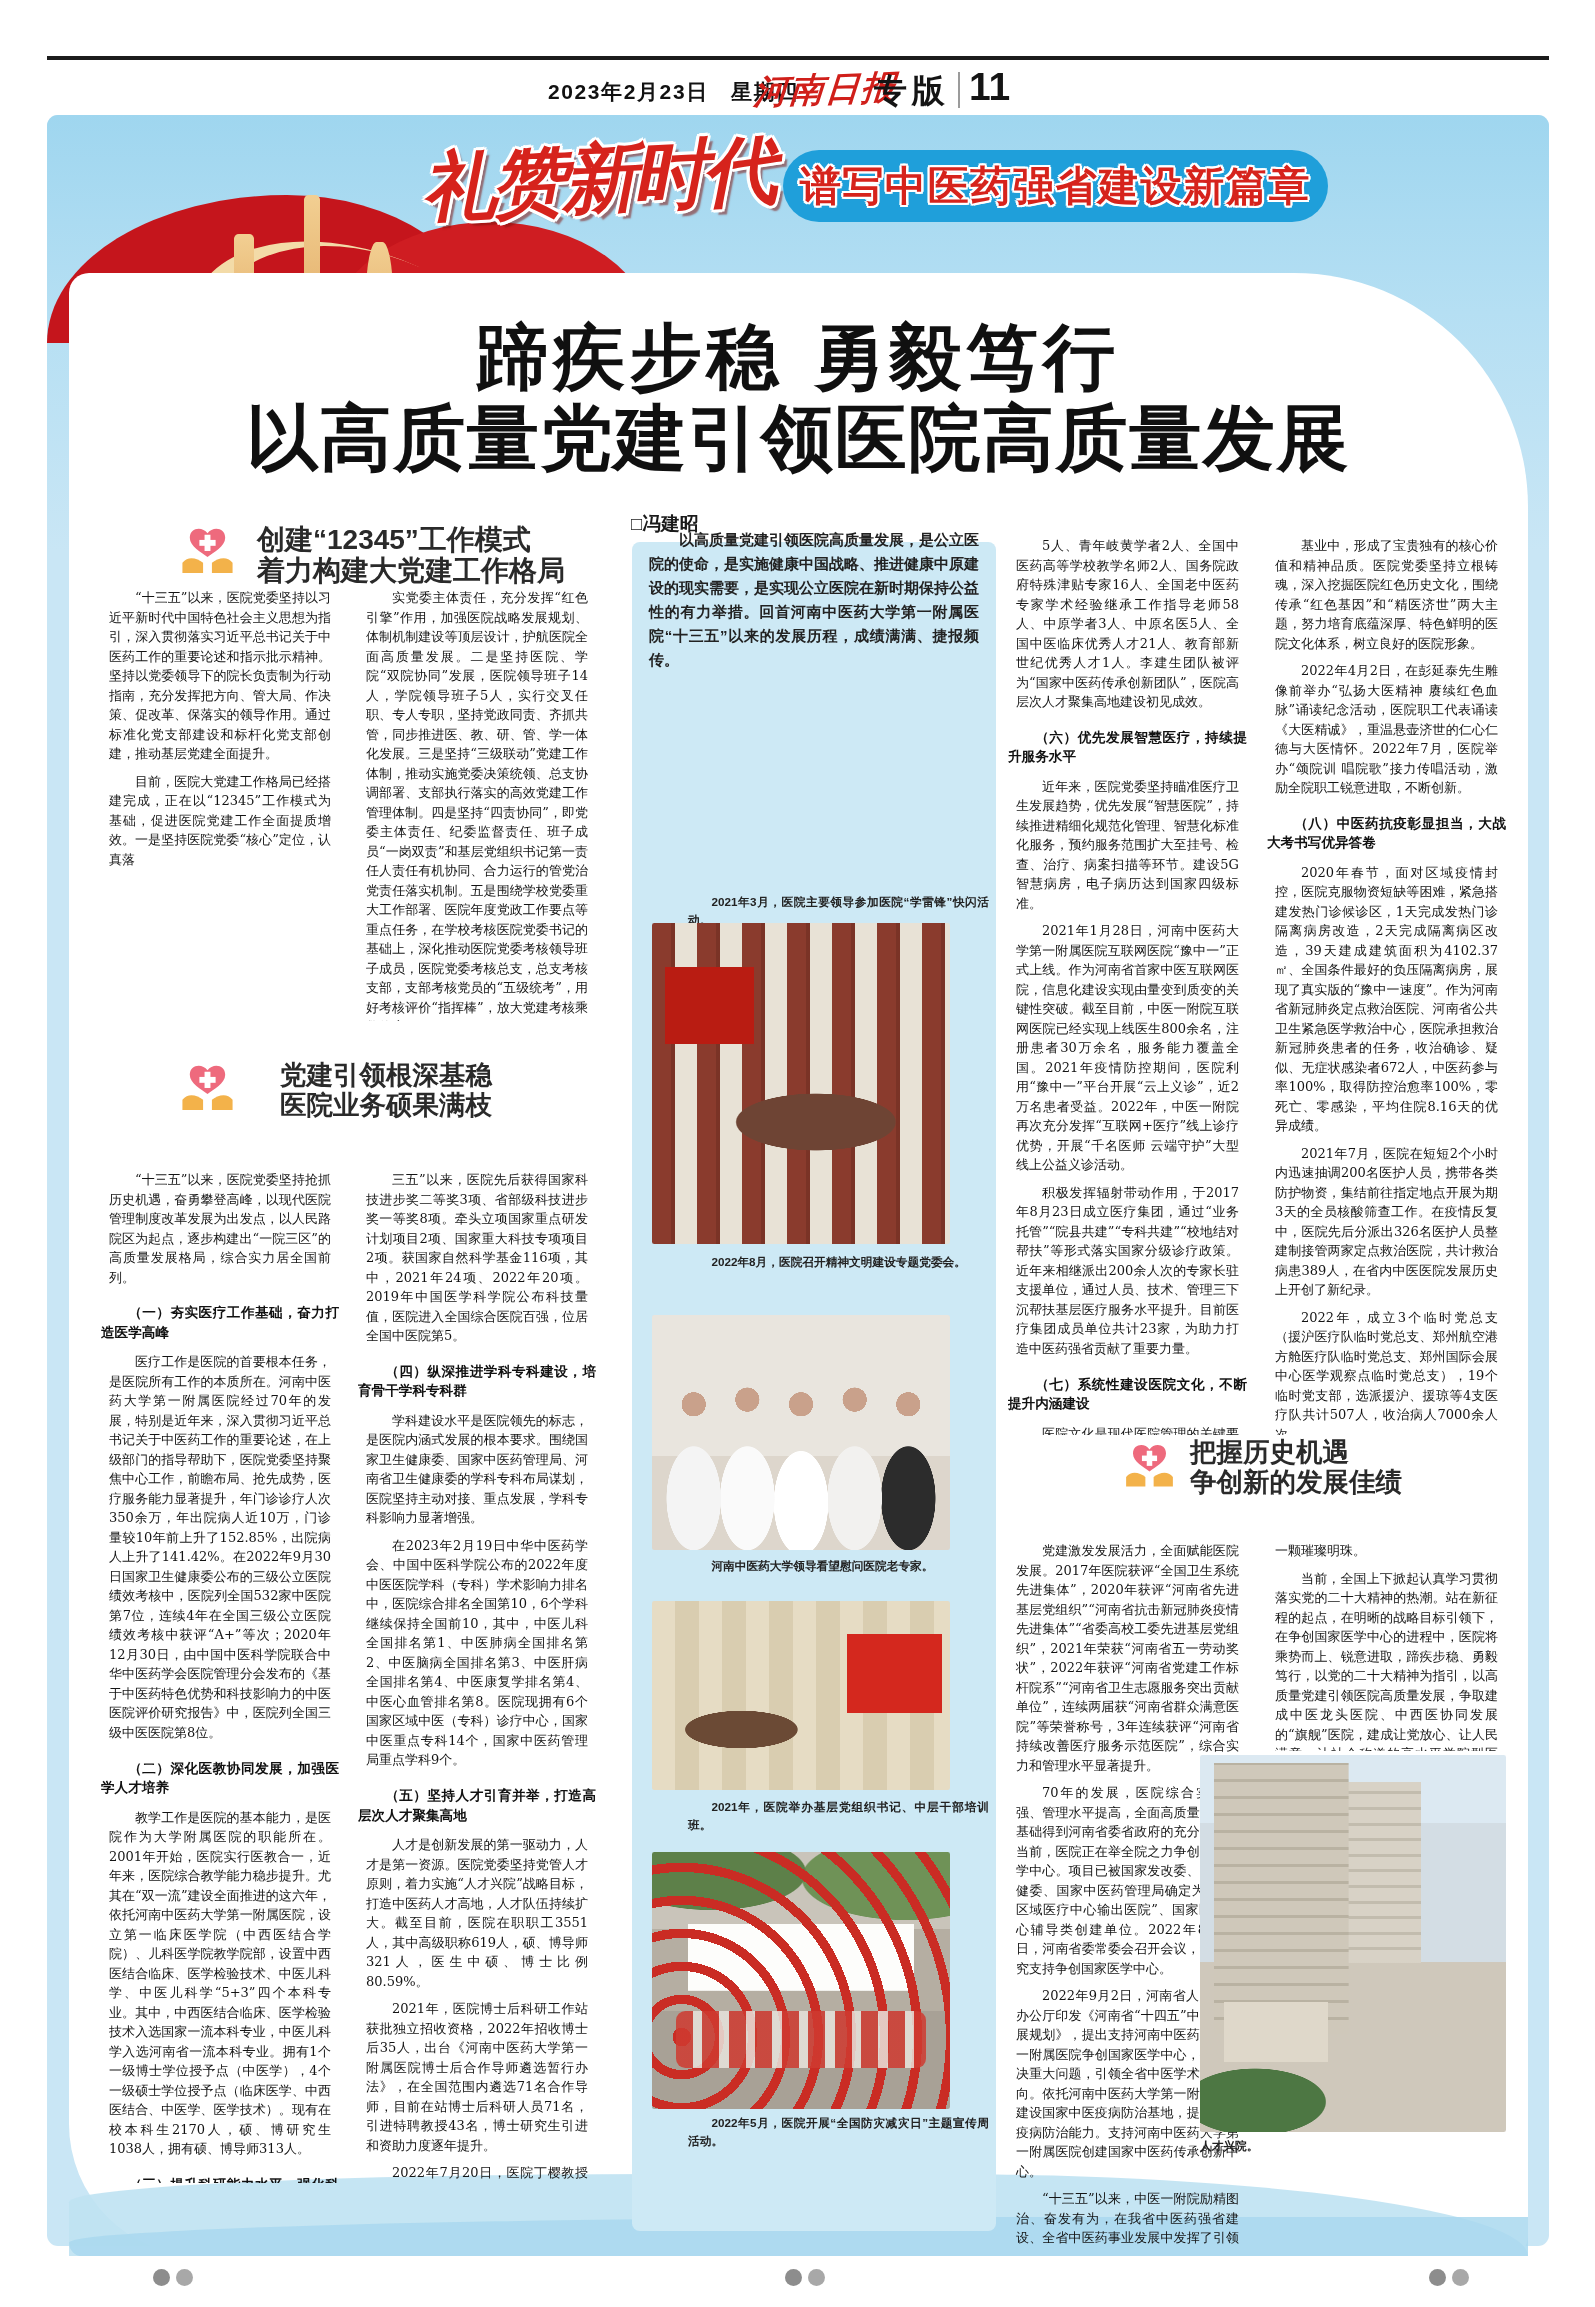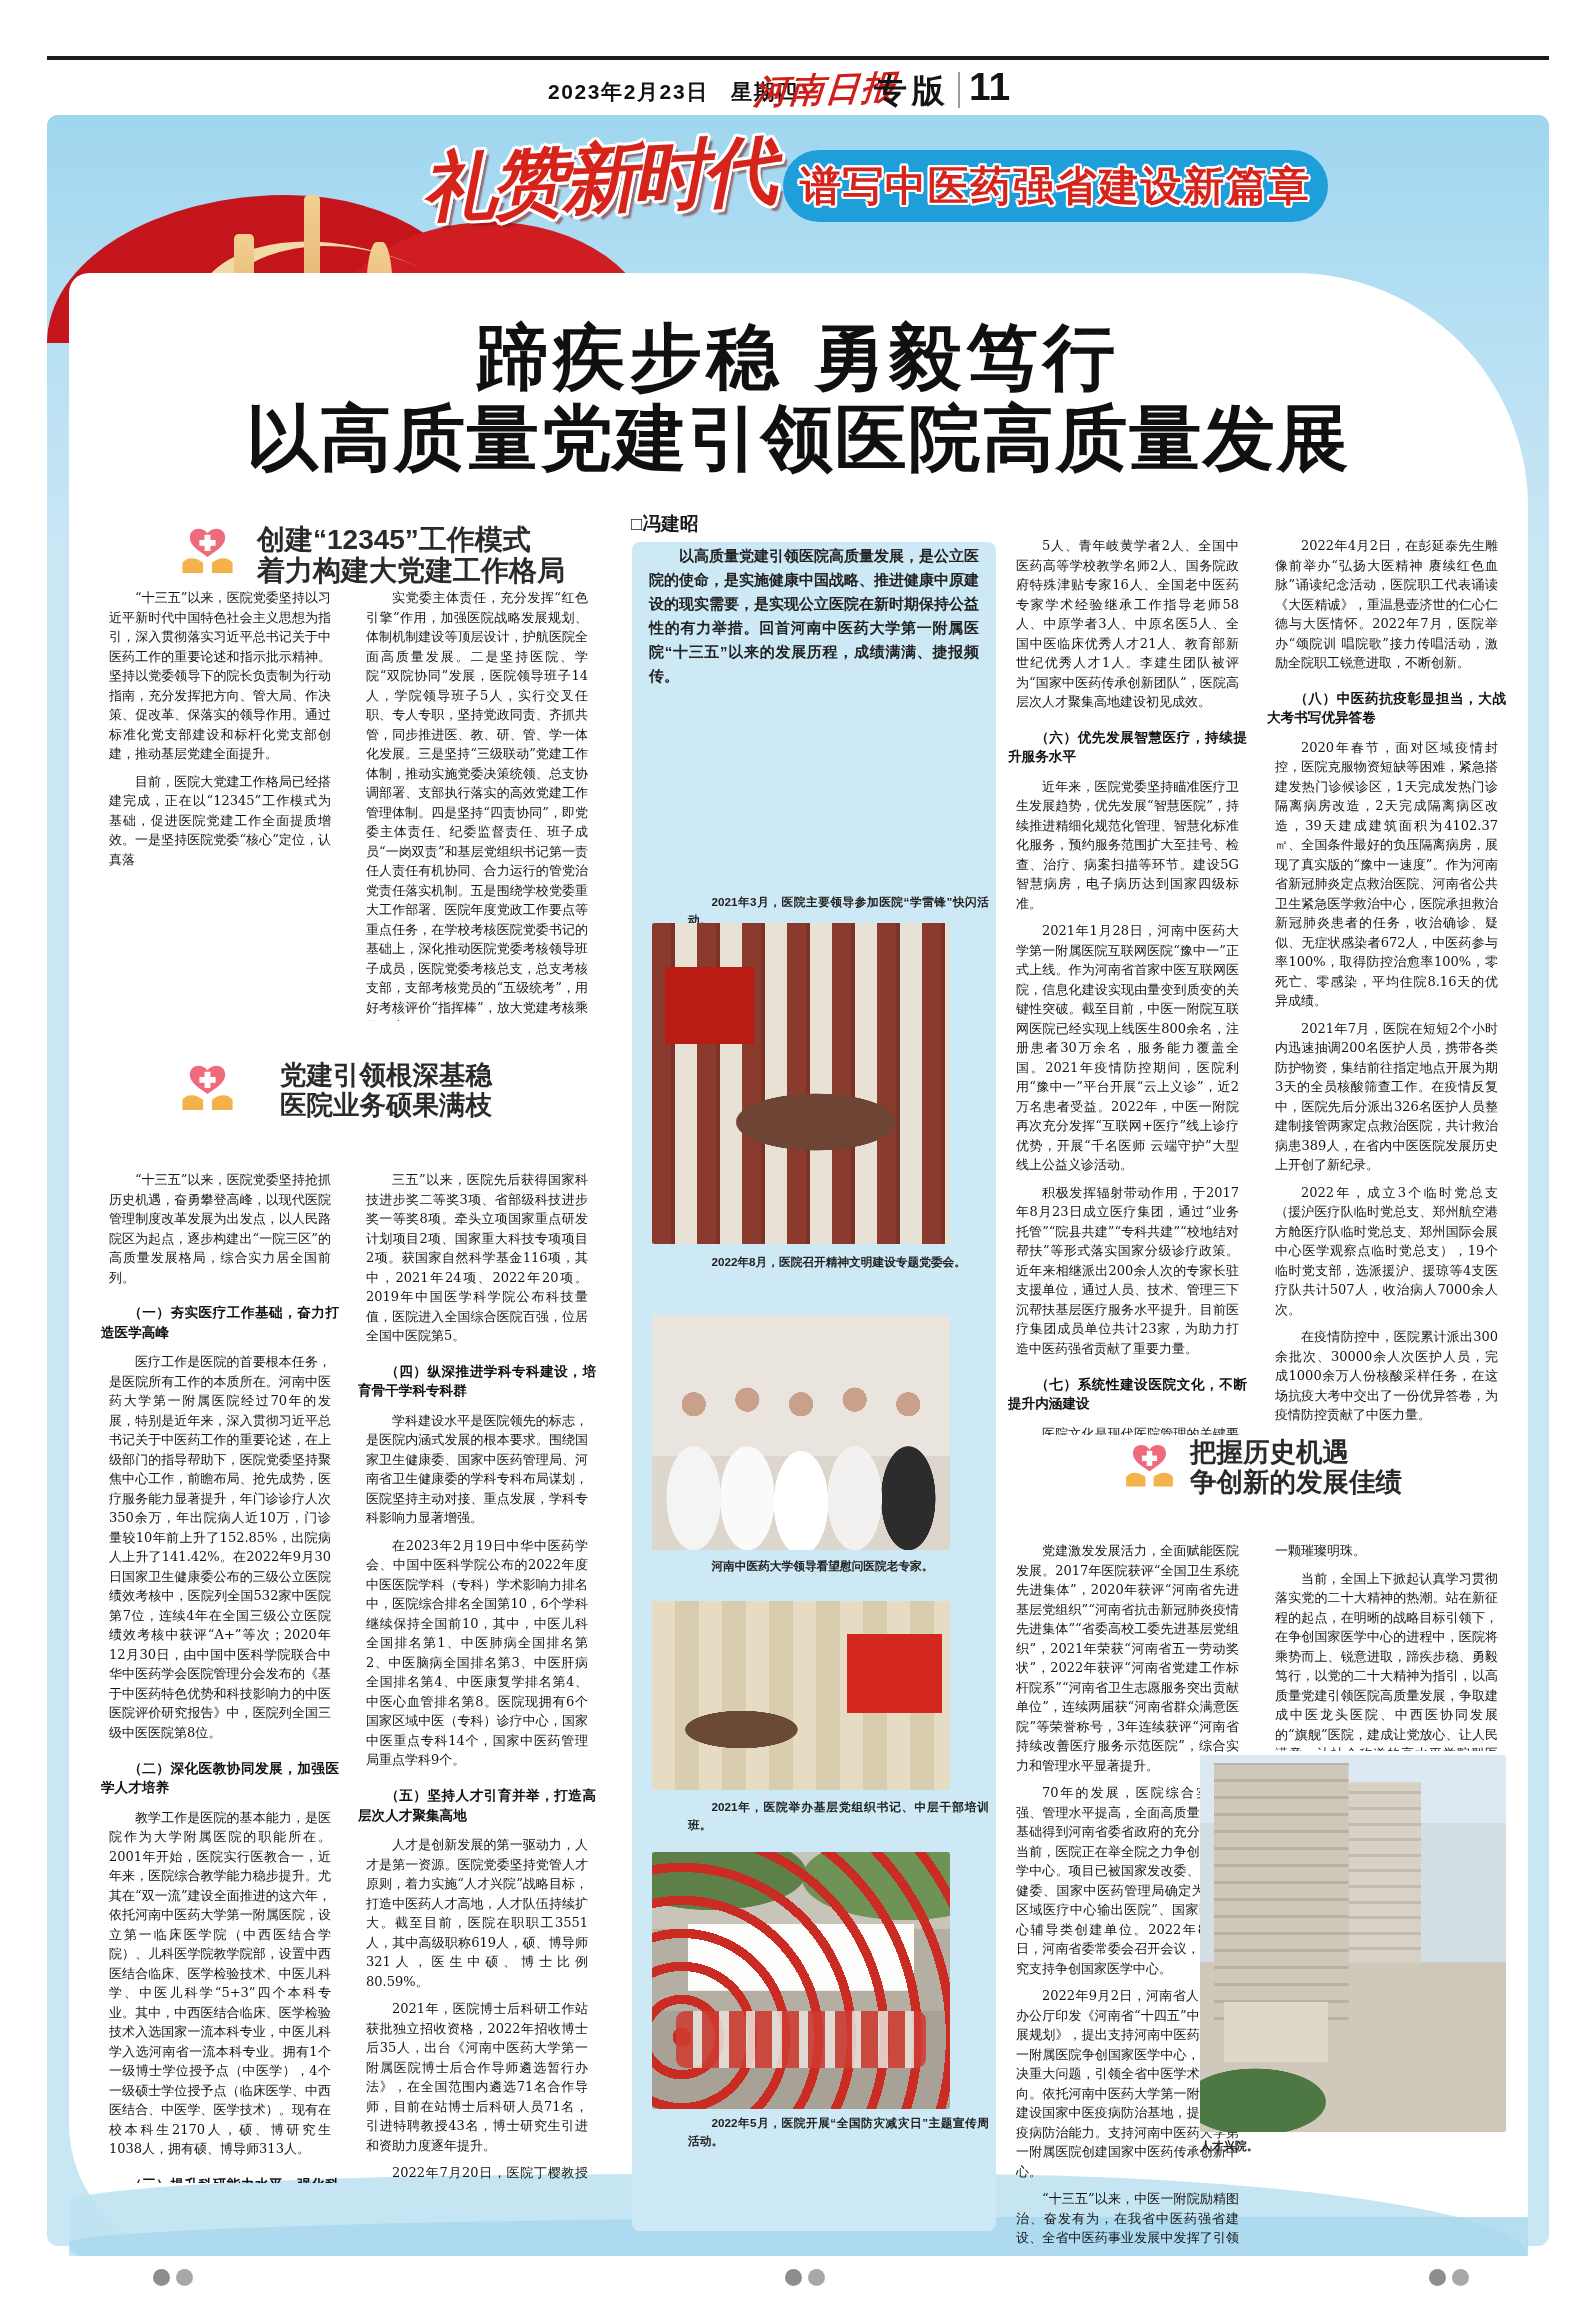--- a/index.html
+++ b/index.html
@@ -67,21 +67,21 @@
   .icon-hh{position:absolute;width:59px;height:59px;}
   
   .col{position:absolute;width:238px;overflow:hidden;text-align:justify;}
   .col p{margin:8px;text-indent:2em;font-size:13px;line-height:19.5px;color:#141414;}
   .col p.sub{font-family:"Liberation Sans",sans-serif;font-weight:bold;font-size:13.6px;
              margin:16.4px 0 10px 0;color:#111;}
   
   .panel{position:absolute;left:632px;top:542px;width:364px;height:1689px;background:#cde9f5;border-radius:7.8px;}
   .byline{position:absolute;left:631px;top:511px;font-family:"Liberation Sans",sans-serif;
           font-size:18.7px;font-weight:bold;color:#1a1a1a;}
-  .intro{position:absolute;left:649px;top:544px;width:330px;font-family:"Liberation Sans",sans-serif;
+  .intro{position:absolute;left:649px;top:528px;width:330px;font-family:"Liberation Sans",sans-serif;
          font-size:15px;font-weight:bold;line-height:24px;text-align:justify;text-indent:2em;color:#222;}
   .caption{position:absolute;left:688px;width:301px;font-family:"Liberation Sans",sans-serif;
            font-size:11.7px;font-weight:bold;line-height:18px;color:#222;text-align:justify;text-indent:2em;}
   
   .photo{position:absolute;left:652px;width:298px;border-radius:2.3px;overflow:hidden;}
   .ph1{top:709px;height:179px;background:
        radial-gradient(20px 20px at 63% 24%,#c9a18b 60%,transparent 61%),
        radial-gradient(55px 74px at 62% 62%,#27344d 60%,transparent 61%),
        radial-gradient(14px 14px at 30% 42%,#caa染 0,transparent 0),
        linear-gradient(90deg,#c23a2e 0 38%,#e5c2ae 38% 41%,#b7c6d2 41% 78%,#cdd8e0 78% 100%);}
@@ -238,20 +238,21 @@
   <div class="col" style="left:1008px;top:528px;width:239px;height:907px">
     <p>5人、青年岐黄学者2人、全国中医药高等学校教学名师2人、国务院政府特殊津贴专家16人、全国老中医药专家学术经验继承工作指导老师58人、中原学者3人、中原名医5人、全国中医临床优秀人才21人、教育部新世纪优秀人才1人。李建生团队被评为“国家中医药传承创新团队”，医院高层次人才聚集高地建设初见成效。</p>
     <p class="sub">（六）优先发展智慧医疗，持续提升服务水平</p>
     <p>近年来，医院党委坚持瞄准医疗卫生发展趋势，优先发展“智慧医院”，持续推进精细化规范化管理、智慧化标准化服务，预约服务范围扩大至挂号、检查、治疗、病案扫描等环节。建设5G智慧病房，电子病历达到国家四级标准。</p>
     <p>2021年1月28日，河南中医药大学第一附属医院互联网医院“豫中一”正式上线。作为河南省首家中医互联网医院，信息化建设实现由量变到质变的关键性突破。截至目前，中医一附院互联网医院已经实现上线医生800余名，注册患者30万余名，服务能力覆盖全国。2021年疫情防控期间，医院利用“豫中一”平台开展“云上义诊”，近2万名患者受益。2022年，中医一附院再次充分发挥“互联网+医疗”线上诊疗优势，开展“千名医师 云端守护”大型线上公益义诊活动。</p>
     <p>积极发挥辐射带动作用，于2017年8月23日成立医疗集团，通过“业务托管”“院县共建”“专科共建”“校地结对帮扶”等形式落实国家分级诊疗政策。近年来相继派出200余人次的专家长驻支援单位，通过人员、技术、管理三下沉帮扶基层医疗服务水平提升。目前医疗集团成员单位共计23家，为助力打造中医药强省贡献了重要力量。</p>
     <p class="sub">（七）系统性建设医院文化，不断提升内涵建设</p>
     <p>医院文化是现代医院管理的关键要素，也是医院发展的重要战略资源和宝贵精神财富。在70年的发展历程中，一代代“豫中一”人在创造医院发展的宏伟</p>
   </div>
   <div class="col" style="left:1267px;top:528px;width:239px;height:907px">
+    <p>基业中，形成了宝贵独有的核心价值和精神品质。医院党委坚持立根铸魂，深入挖掘医院红色历史文化，围绕传承“红色基因”和“精医济世”两大主题，努力培育底蕴深厚、特色鲜明的医院文化体系，树立良好的医院形象。</p>
     <p>2022年4月2日，在彭延泰先生雕像前举办“弘扬大医精神 赓续红色血脉”诵读纪念活动，医院职工代表诵读《大医精诚》，重温悬壶济世的仁心仁德与大医情怀。2022年7月，医院举办“颂院训 唱院歌”接力传唱活动，激励全院职工锐意进取，不断创新。</p>
     <p class="sub">（八）中医药抗疫彰显担当，大战大考书写优异答卷</p>
     <p>2020年春节，面对区域疫情封控，医院克服物资短缺等困难，紧急搭建发热门诊候诊区，1天完成发热门诊隔离病房改造，2天完成隔离病区改造，39天建成建筑面积为4102.37㎡、全国条件最好的负压隔离病房，展现了真实版的“豫中一速度”。作为河南省新冠肺炎定点救治医院、河南省公共卫生紧急医学救治中心，医院承担救治新冠肺炎患者的任务，收治确诊、疑似、无症状感染者672人，中医药参与率100%，取得防控治愈率100%，零死亡、零感染，平均住院8.16天的优异成绩。</p>
     <p>2021年7月，医院在短短2个小时内迅速抽调200名医护人员，携带各类防护物资，集结前往指定地点开展为期3天的全员核酸筛查工作。在疫情反复中，医院先后分派出326名医护人员整建制接管两家定点救治医院，共计救治病患389人，在省内中医医院发展历史上开创了新纪录。</p>
     <p>2022年，成立3个临时党总支（援沪医疗队临时党总支、郑州航空港方舱医疗队临时党总支、郑州国际会展中心医学观察点临时党总支），19个临时党支部，选派援沪、援琼等4支医疗队共计507人，收治病人7000余人次。</p>
     <p>在疫情防控中，医院累计派出300余批次、30000余人次医护人员，完成1000余万人份核酸采样任务，在这场抗疫大考中交出了一份优异答卷，为疫情防控贡献了中医力量。</p>
   </div>
 
   <svg class="icon-hh" style="left:1122px;top:1437px;width:55px;height:55px" viewBox="0 0 80 80">
     <path d="M40 18 C33 8 16 10 16 24 C16 36 32 44 40 50 C48 44 64 36 64 24 C64 10 47 8 40 18Z" fill="#ee6a7d"></path>

